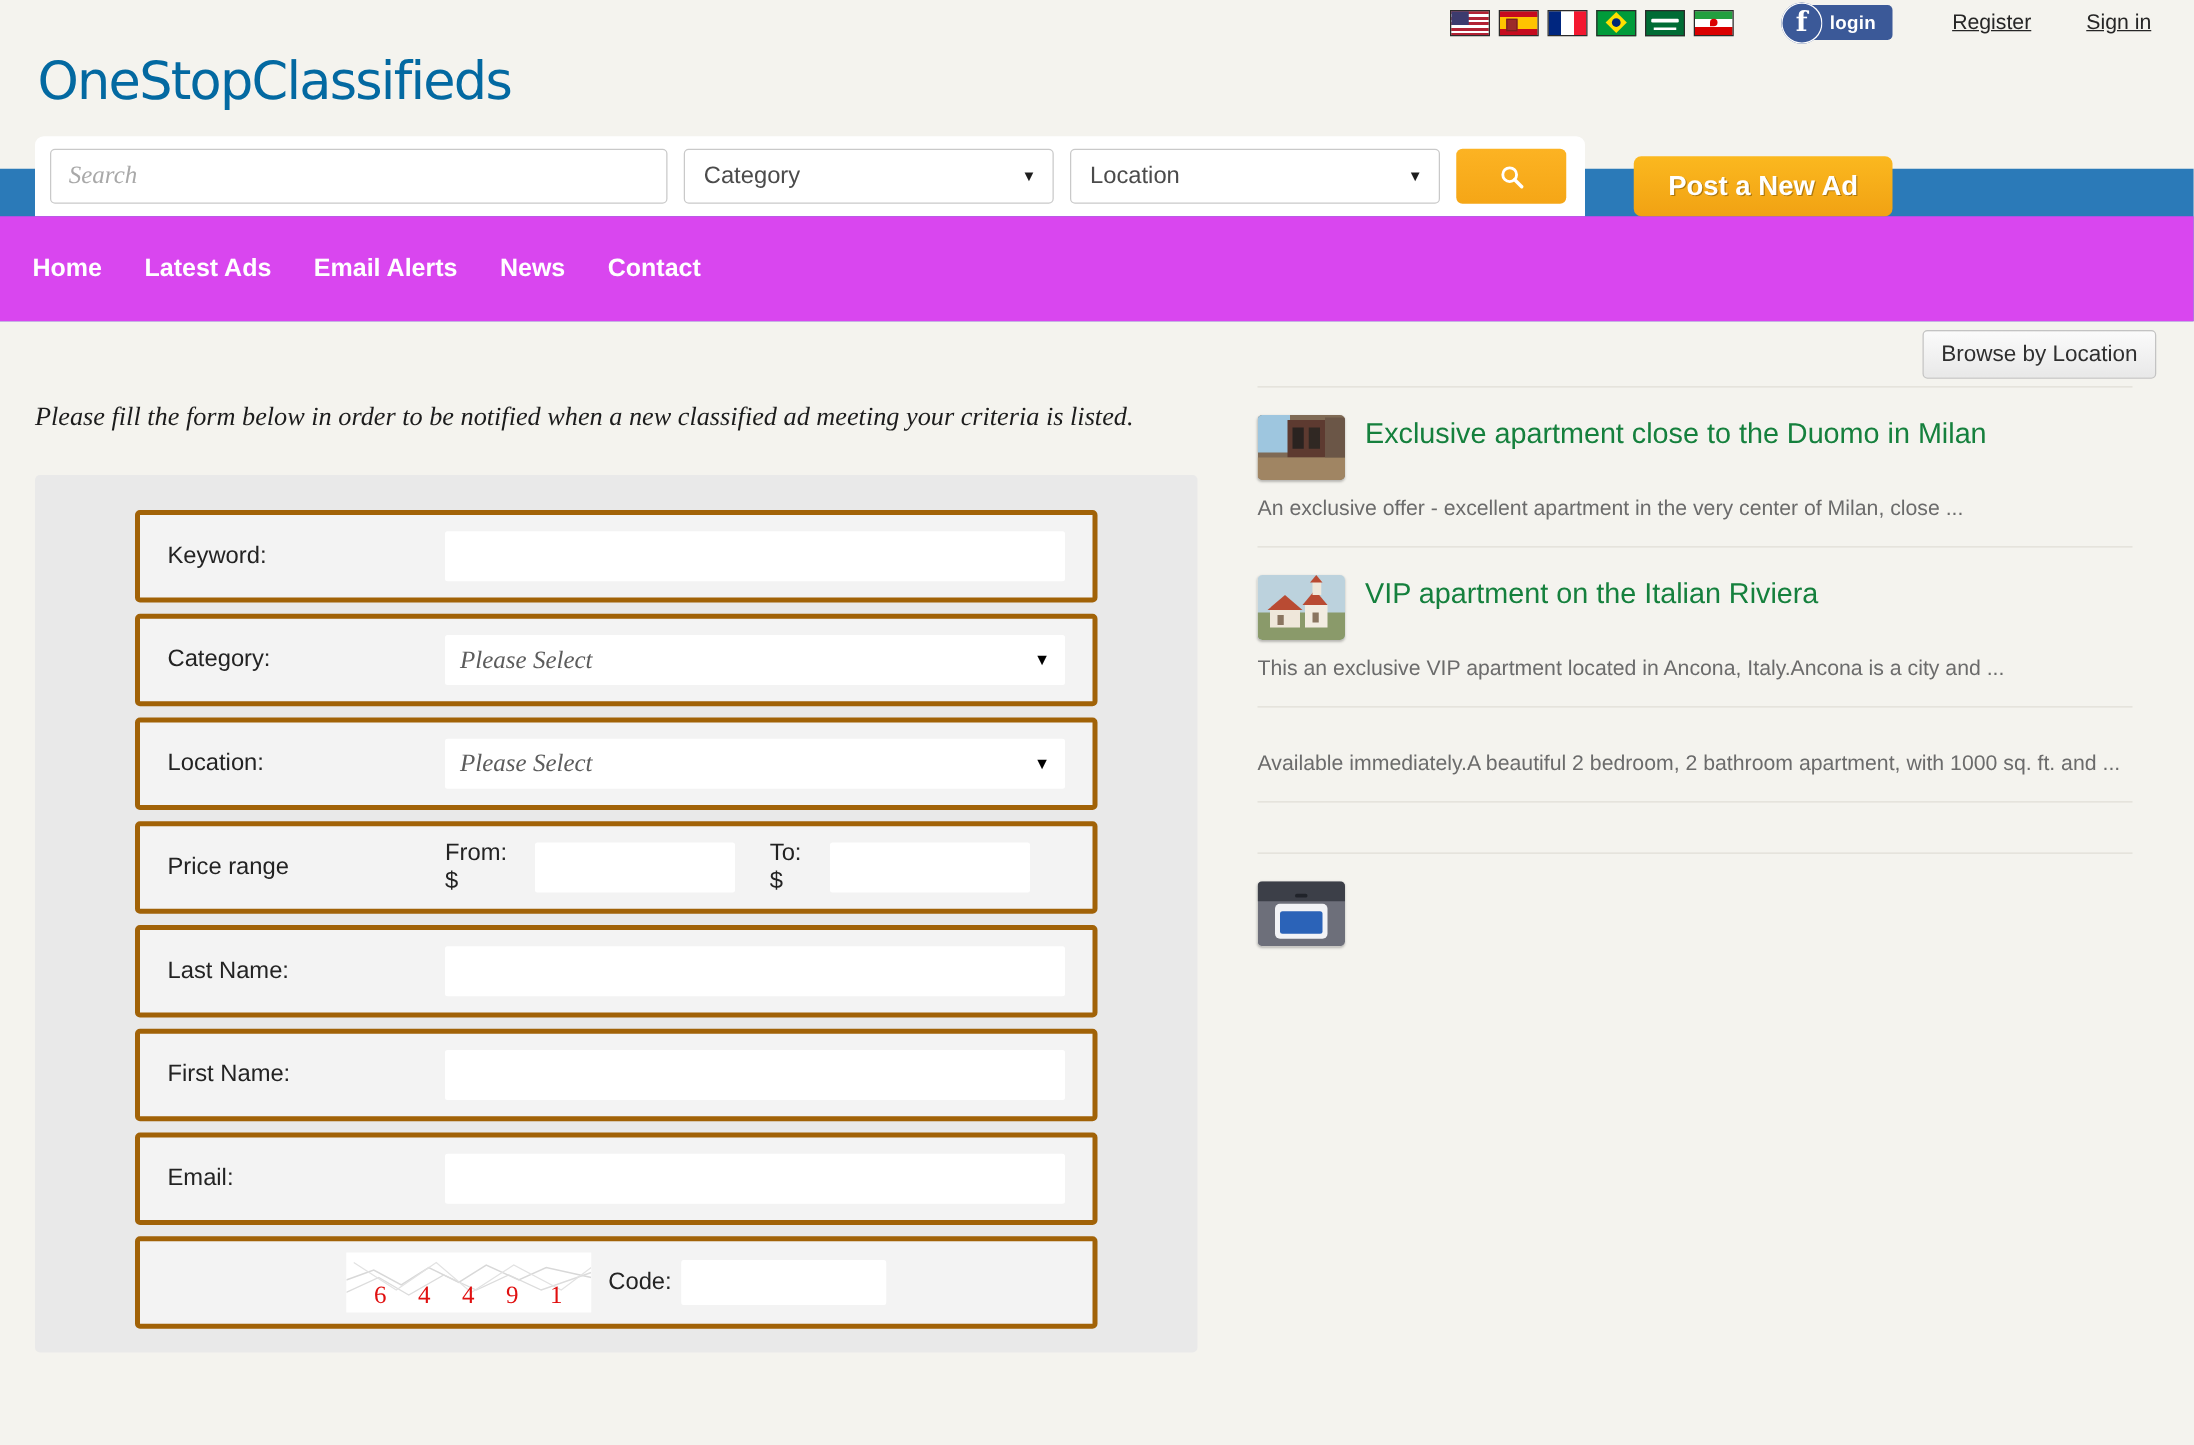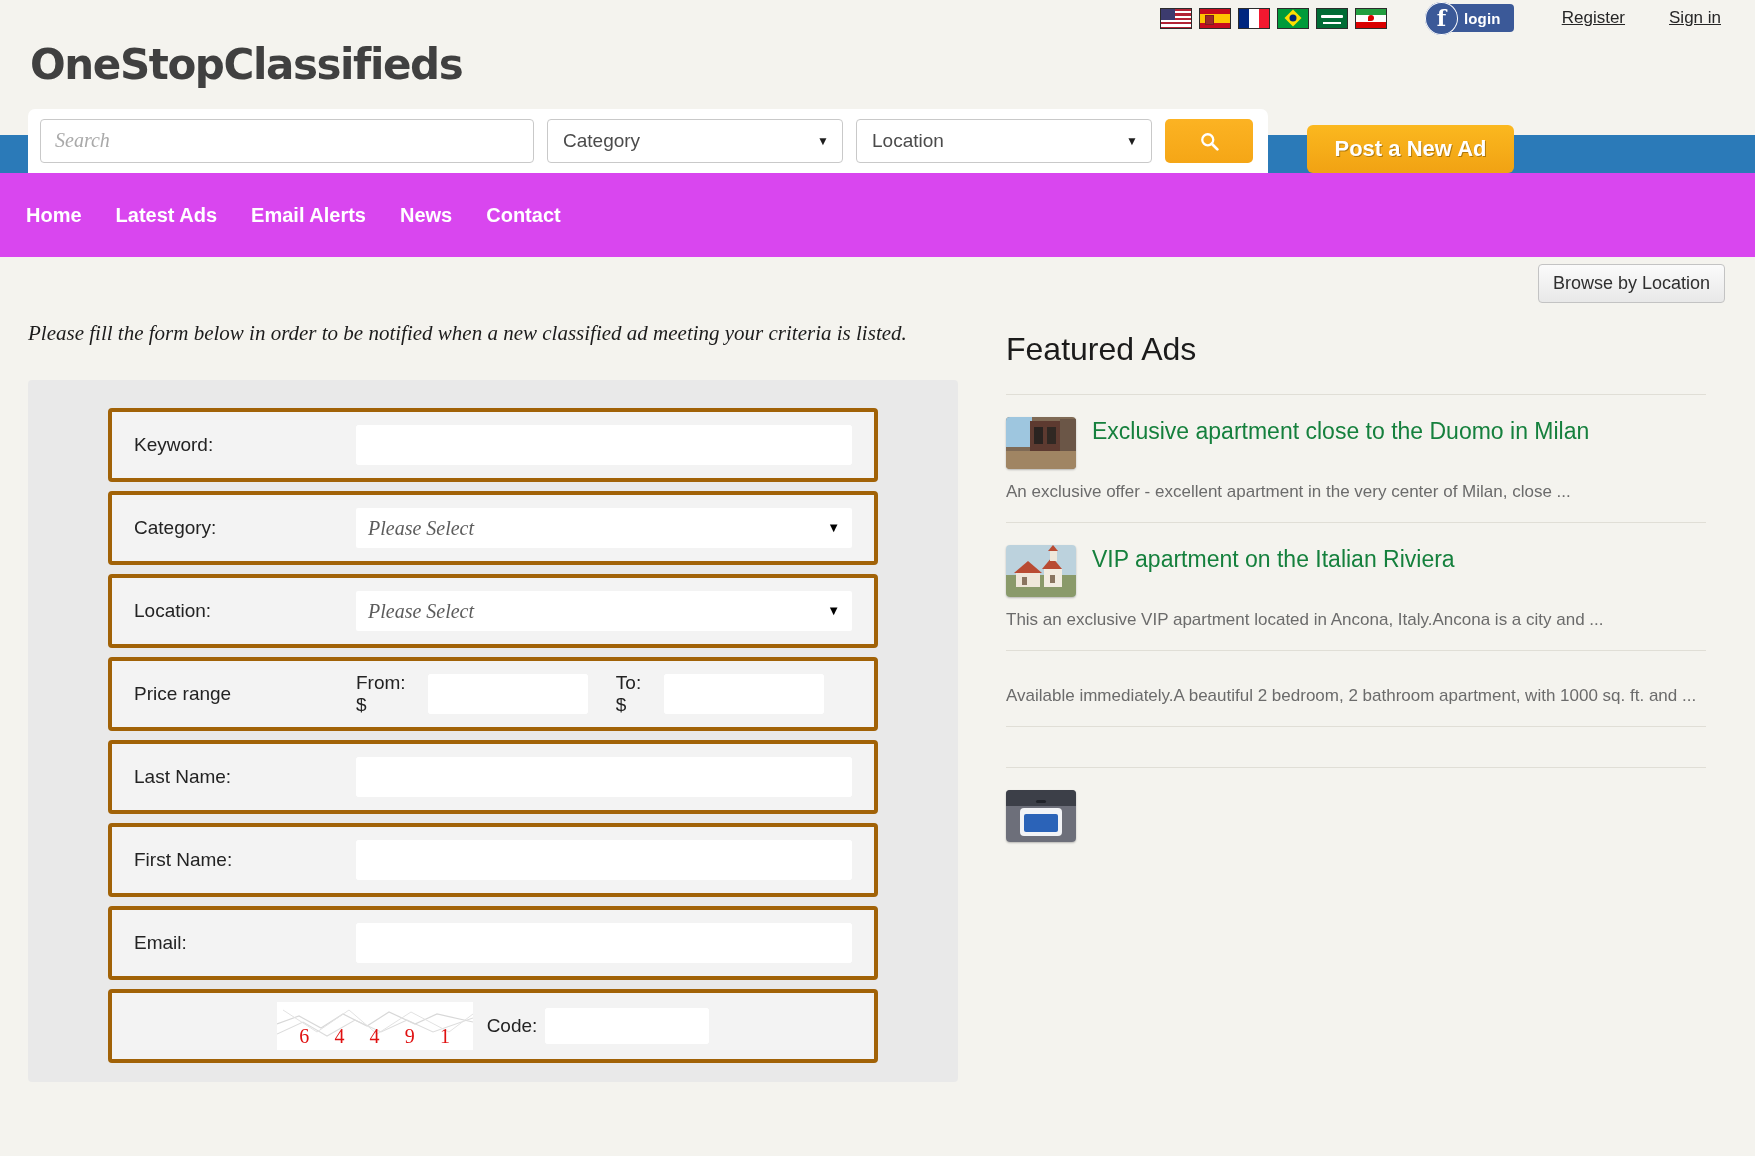--- a/index.html
+++ b/index.html
@@ -118,23 +118,23 @@
     text-decoration: underline;
     margin-left: 44px;
     cursor: pointer;
   }
   .auth-link:first-of-type { margin-left: 0; }
 
   
   .logo-wrap { padding: 4px 0 0 30px; }
   .logo {
     font-family: "DejaVu Sans", sans-serif;
-    font-weight: bold;
+    font-weight: normal;
     font-size: 42px;
-    color: #404040;
+    color: #0369a1;
     letter-spacing: -1.4px;
   }
 
   
   .search-strip {
     position: relative;
     margin-top: 20px;
     height: 64px;
   }
   .blue-band {
@@ -523,21 +523,20 @@
             <span>1</span>
           </div>
         </div>
         <span class="code-lbl">Code:</span>
         <input class="code-inp" type="text" style="">
       </div>
     </div>
   </div>
 
   <div class="col-right">
-    <div class="feat-title">Featured Ads</div>
 
     <div class="ad">
       <div class="ad-head">
         <div class="thumb">
           <svg viewBox="0 0 70 52" width="70" height="52">
             <rect width="70" height="52" fill="#7f6a55"></rect>
             <rect x="0" y="0" width="26" height="30" fill="#9ec6df"></rect>
             <rect x="24" y="4" width="30" height="30" fill="#5d3a30"></rect>
             <rect x="28" y="10" width="9" height="17" fill="#2a2320"></rect>
             <rect x="41" y="10" width="9" height="17" fill="#302823"></rect>

